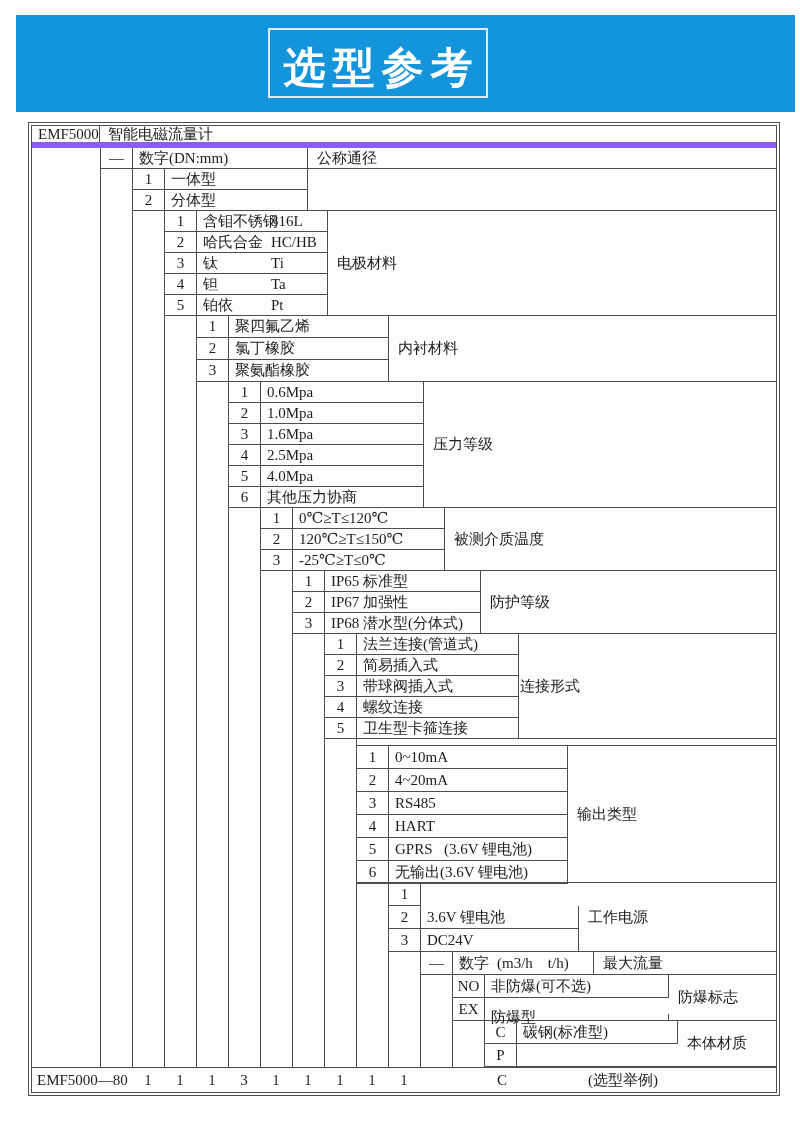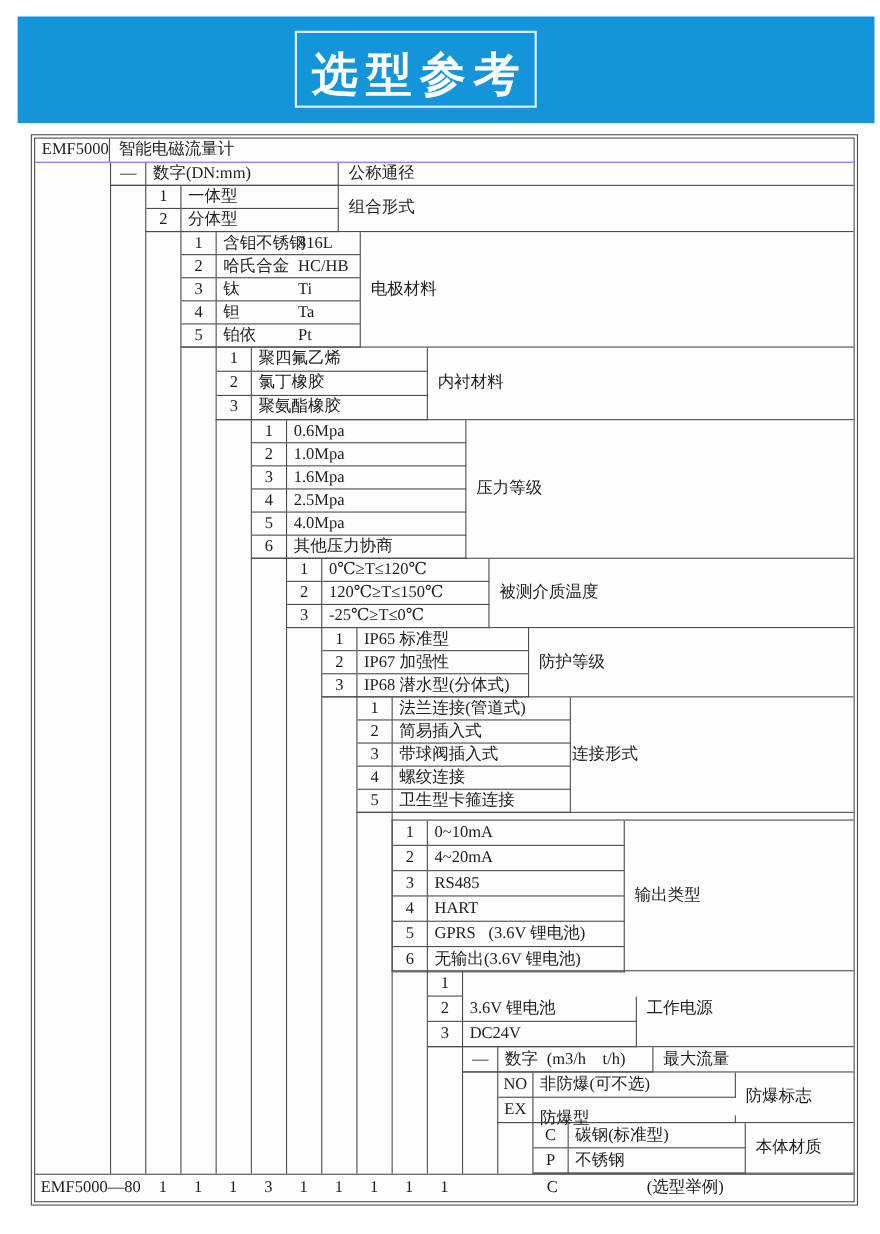--- a/index.html
+++ b/index.html
@@ -9,21 +9,21 @@
   .banner{position:absolute;left:16px;top:15px;width:779px;height:97px;}
   .banner-box{position:absolute;left:252px;top:13px;width:216px;height:66px;
               border:2px solid #ddeefa;display:flex;align-items:flex-end;justify-content:center;}
   .banner-title{color:#ffffff;font-size:42px;font-weight:600;letter-spacing:7px;
                 font-family:"Liberation Sans","DejaVu Sans",sans-serif;text-indent:7px;}
   
   .tbl-outer{position:absolute;left:28px;top:122px;border:1px solid #4d4d4d;padding:2px;background:#fff;}
   .tbl{position:relative;width:744px;height:966px;border:1px solid #4d4d4d;background:#fdfdfc;
        font-size:15px;line-height:1;}
   
-  .hdr{position:absolute;left:0;top:0;width:744px;height:22px;display:flex;border-bottom:1px solid #8b5cf6;box-sizing:border-box;}
+  .hdr{position:absolute;left:0;top:0;width:744px;height:22px;display:flex;border-bottom:6px solid #8b5cf6;box-sizing:border-box;}
   .hdr .model{width:68px;border-right:1px solid #4d4d4d;box-sizing:border-box;display:flex;align-items:center;padding-left:6px;}
   .hdr .pname{flex:1;display:flex;align-items:center;padding-left:8px;}
   
   .grp{position:absolute;box-sizing:border-box;border-left:1px solid #4d4d4d;border-bottom:1px solid #4d4d4d;}
   .grp.topline{border-top:1px solid #4d4d4d;}
   .row{display:flex;}
   .rh21 .row{height:21px;} .rh22 .row{height:22px;} .rh23 .row{height:23px;}
   .num{width:32px;box-sizing:border-box;border-right:1px solid #4d4d4d;border-bottom:1px solid #4d4d4d;
        display:flex;align-items:center;justify-content:center;}
   .opt{box-sizing:border-box;border-right:1px solid #4d4d4d;border-bottom:1px solid #4d4d4d;
@@ -75,21 +75,20 @@
       <div class="opt" style="width:143px;">
             <span>一体型</span>
           </div>
     </div>
     <div class="row">
       <div class="num">2</div>
       <div class="opt" style="width:143px;">
             <span>分体型</span>
           </div>
     </div>
-    <div class="lbl" style="left:175px;">组合形式</div>
   </div>
 
   <div class="grp rh21" style="left:132px;top:85px;width:612px;height:105px;">
     <div class="row">
       <div class="num">1</div>
       <div class="opt" style="width:131px;">
             <span>含钼不锈钢</span>
             <span class="t2">316L</span>
           </div>
     </div>
@@ -353,23 +352,20 @@
 
   <div class="grp rh23" style="left:452px;top:895px;width:292px;height:46px;">
     <div class="row">
       <div class="num">C</div>
       <div class="opt" style="width:161px;">
             <span>碳钢(标准型)</span>
           </div>
     </div>
     <div class="row">
       <div class="num">P</div>
-      <div class="opt" style="width:161px;">
-            <span>不锈钢</span>
-          </div>
     </div>
     <div class="lbl" style="left:193px;">本体材质</div>
   </div>
 
   <div class="vl" style="left:68px;top:43px;height:898px;"></div>
   <div class="vl" style="left:100px;top:85px;height:856px;"></div>
   <div class="vl" style="left:132px;top:190px;height:751px;"></div>
   <div class="vl" style="left:164px;top:256px;height:685px;"></div>
   <div class="vl" style="left:196px;top:382px;height:559px;"></div>
   <div class="vl" style="left:228px;top:445px;height:496px;"></div>

